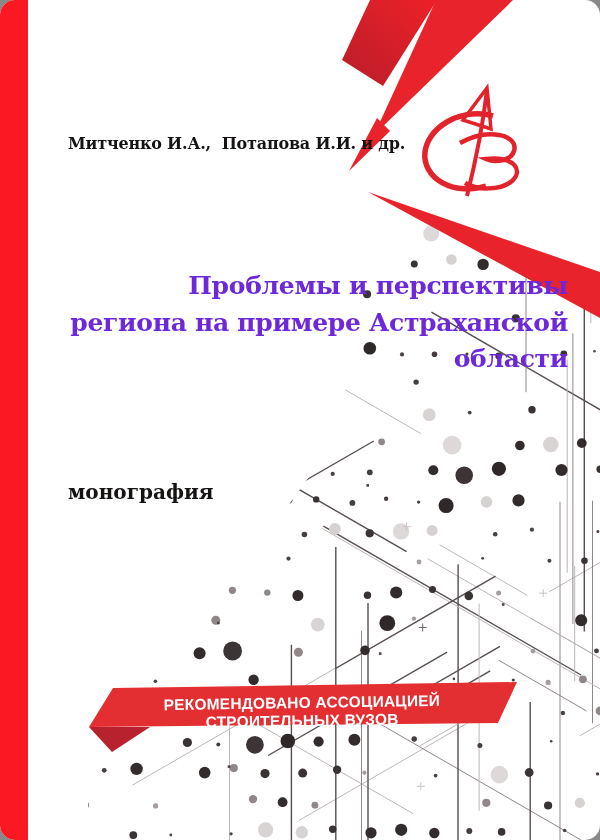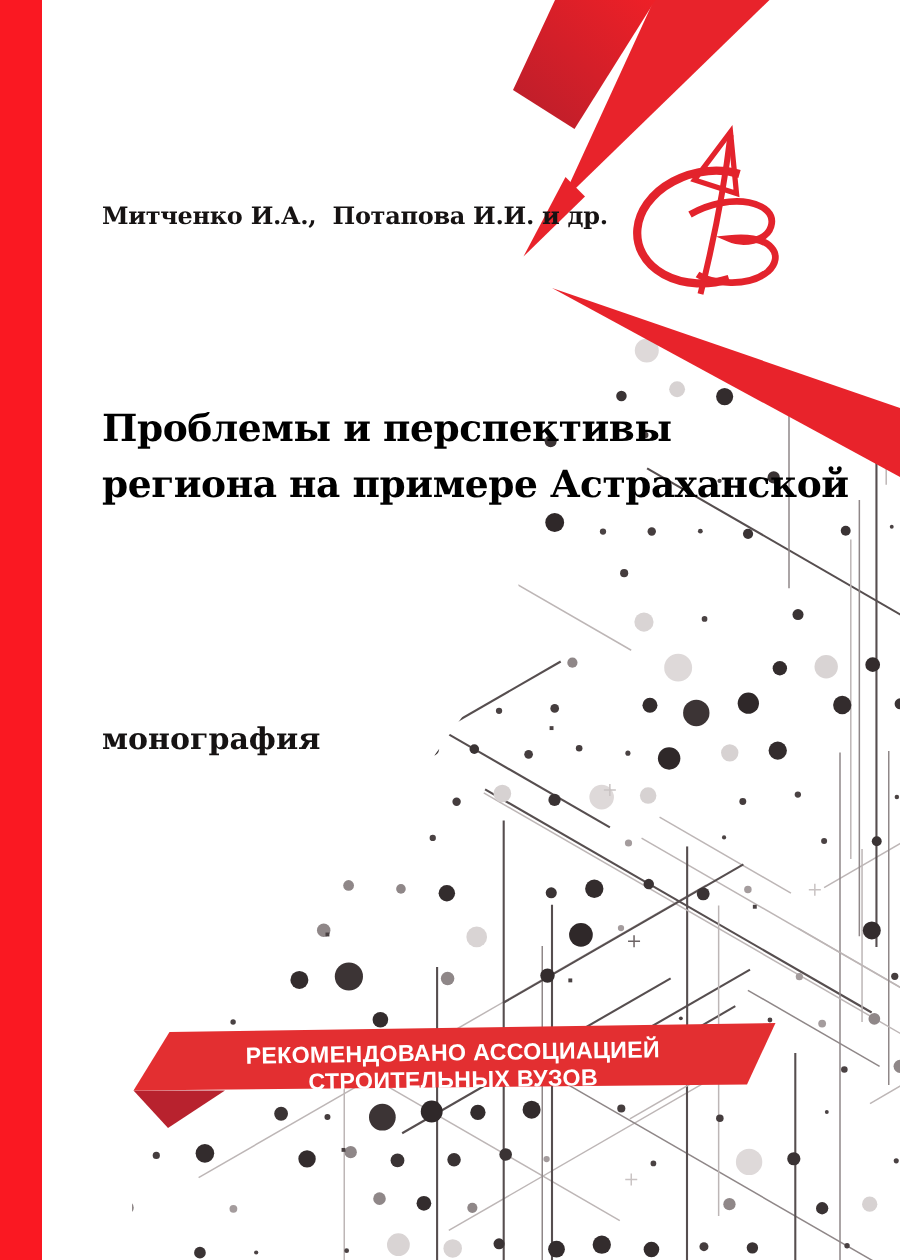--- a/index.html
+++ b/index.html
@@ -1,30 +1,32 @@
 <!DOCTYPE html>
 <html><head>
 <meta charset="utf-8">
 <style>
   html,body{margin:0;padding:0;background:#888;}
   .cover{
     position:relative;width:600px;height:840px;margin:0 auto;
     background:#ffffff;overflow:hidden;
     font-family:"DejaVu Serif",serif;
+    border-radius:15px;
   }
   svg.layer{position:absolute;left:0;top:0;}
   .authors{
     position:absolute;left:68px;top:134px;
     font-size:16px;font-weight:bold;color:#161313;
     letter-spacing:-0.2px;white-space:pre;
   }
   .title{
     position:absolute;left:68px;top:268px;width:500px;
-    font-size:25px;line-height:36.5px;font-weight:bold;color:#000000;
+    font-size:25px;line-height:36.5px;font-weight:bold;color:#6d28d9;
     letter-spacing:-0.3px;
+    text-align:right;
   }
   .title div{white-space:nowrap;}
   .subtitle{
     position:absolute;left:68px;top:480px;
     font-size:20px;font-weight:bold;color:#161313;
   }
   .ribbon-label{
     position:absolute;left:98px;top:694px;width:408px;
     text-align:center;
     font-family:"Liberation Sans",sans-serif;
@@ -313,19 +315,20 @@
       <polygon points="89,727 150,727 112,752" fill="#b8222e"></polygon>
       <polygon points="113,688 517,682 498,723 89,727" fill="#e32f31"></polygon>
     </g>
   </svg>
 
   <div class="authors">Митченко И.А.,  Потапова И.И. и др.</div>
 
   <div class="title">
     <div>Проблемы и перспективы</div>
     <div>региона на примере Астраханской</div>
+    <div>области</div>
   </div>
 
   <div class="subtitle">монография</div>
 
   <div class="ribbon-label">РЕКОМЕНДОВАНО АССОЦИАЦИЕЙ СТРОИТЕЛЬНЫХ ВУЗОВ</div>
 
 </div>
 
 </body></html>

